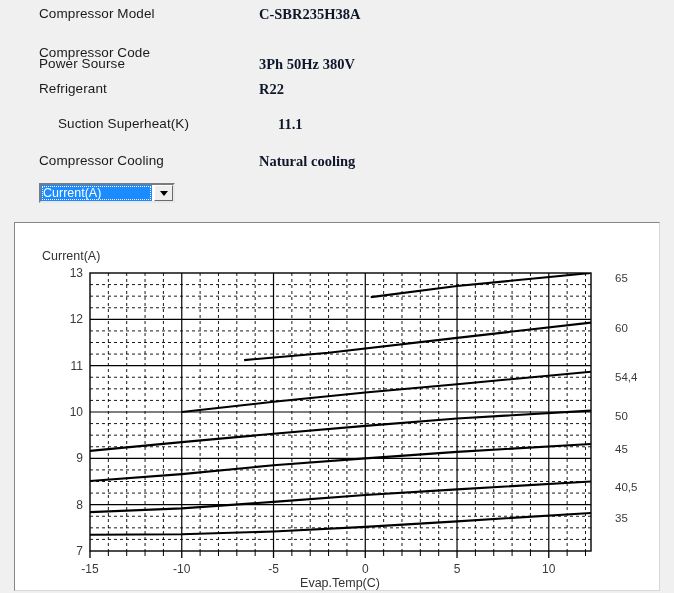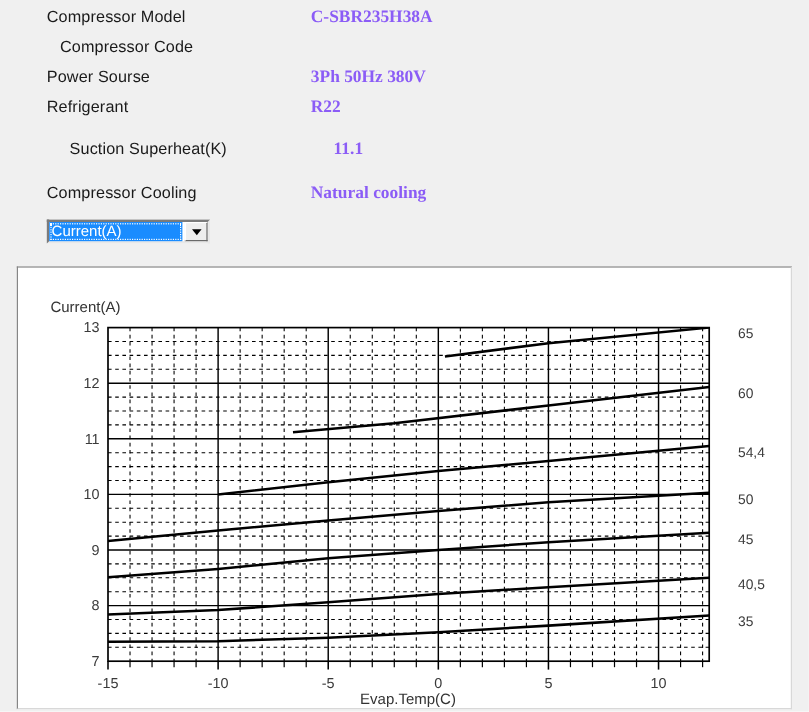--- a/index.html
+++ b/index.html
@@ -22,21 +22,21 @@
   }
   .info-label{
     position:absolute;left:39px;top:0;
     font-family:"Liberation Sans","DejaVu Sans",sans-serif;
     font-size:13.5px;font-weight:normal;color:#1a1a1a;
     white-space:nowrap;letter-spacing:0.1px;
   }
   .info-value{
     position:absolute;left:259px;top:0;
     font-family:"Liberation Serif","DejaVu Serif",serif;
-    font-size:14.5px;font-weight:bold;color:#8b5cf6;
+    font-size:14.5px;font-weight:bold;color:#0f172a;
     white-space:nowrap;
     text-align:right;
   }
   
   #series-select{
     position:absolute;left:39px;top:183px;
     width:136px;height:20px;
     border:2px solid;
     border-color:#7b7b7b #e8e8e8 #e8e8e8 #7b7b7b;
     background:#ffffff;
@@ -97,21 +97,21 @@
 </head>
 <body>
 
 <div id="info-panel">
 
   <div class="info-row" style="top:6px;">
     <span class="info-label">Compressor  Model</span>
     <span class="info-value">C-SBR235H38A</span>
   </div>
 
-  <div class="info-row" style="top:31px;margin-left:11px;">
+  <div class="info-row" style="top:45px;">
     <span class="info-label">Compressor Code</span>
     <span class="info-value"></span>
   </div>
 
   <div class="info-row" style="top:56px;">
     <span class="info-label">Power Sourse</span>
     <span class="info-value">3Ph  50Hz  380V</span>
   </div>
 
   <div class="info-row" style="top:81px;">

